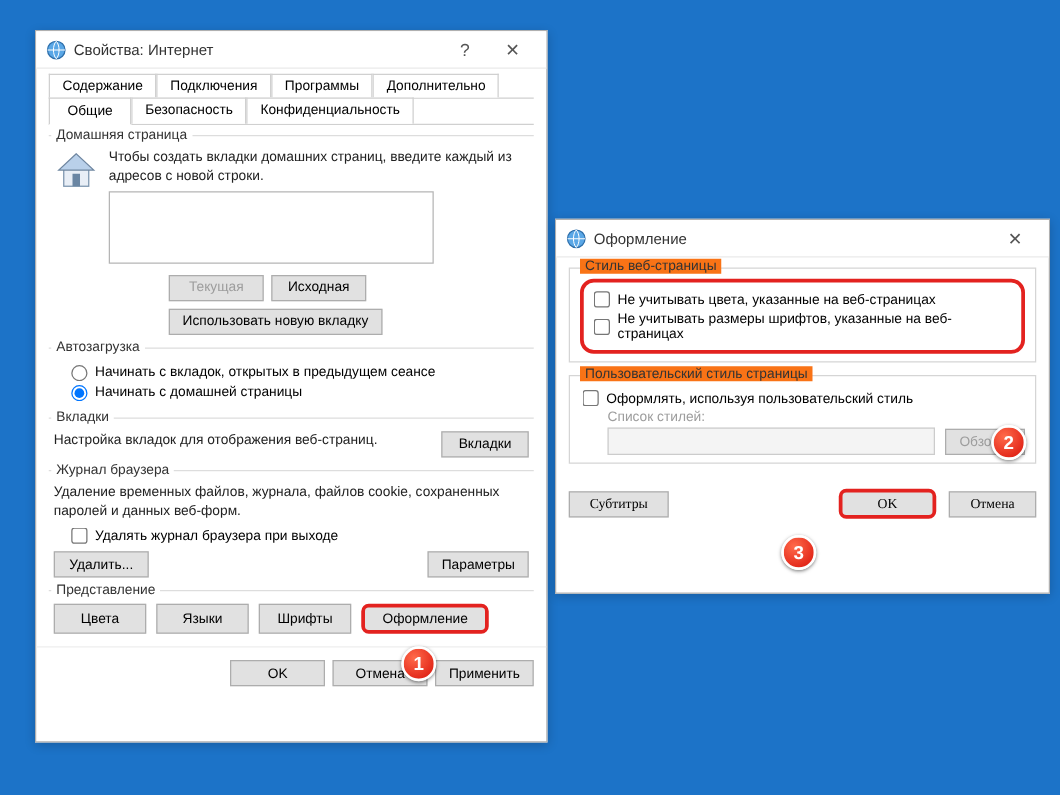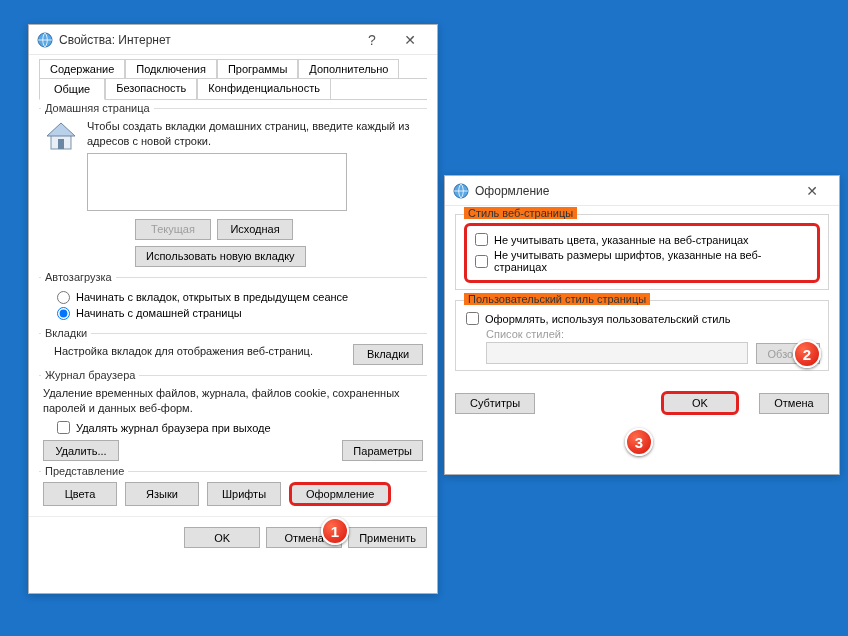--- a/index.html
+++ b/index.html
@@ -109,21 +109,21 @@
     position:absolute; top:-8px; left:8px; background:#f97316; padding:0 4px; font-size:11px; color:#333;
   }
   .check-row.flat { margin-left: 2px; }
   .disabled-text { color:#9d9d9d; }
   .stylelist-label { margin-left: 22px; font-size:11px; }
   .stylelist-row { display:flex; gap:8px; margin-left:22px; margin-top:2px; align-items:flex-end; }
   .stylelist-input {
     flex:1; height:22px; border:1px solid #ccc; background:#f4f4f4; color:#888;
   }
   .browse-btn { min-width:64px; }
-  .dlg-footer { display:flex; gap:20px; justify-content:flex-end; align-items:center; padding: 12px 10px 8px 10px; }
+  .dlg-footer { display:flex; gap:10px; justify-content:flex-end; align-items:center; padding: 12px 10px 8px 10px; font-family: Liberation Serif, serif; }
   .dlg-footer .btn { min-width: 70px; }
   .home-icon-svg { width:36px; height:34px; }
   .small-globe { width:16px; height:16px; }
 </style>
 </head>
 <body>
 
 <div id="win-main" class="window">
   <div class="titlebar">
     <span class="icon">
@@ -185,21 +185,21 @@
         </label>
         <label class="radio-row">
           <input type="radio" name="al" checked="" style="">
           <span>Начинать с домашней страницы</span>
         </label>
       </div>
     </div>
 
     <div class="group">
       <span class="group-title">Вкладки</span>
-      <div class="group-body" style="display:flex; align-items:flex-start; gap:22px;margin-left:11px;">
+      <div class="group-body" style="display:flex; align-items:flex-start; gap:22px;">
         <div class="hp-text" style="flex:1">Настройка вкладок для отображения веб-страниц.</div>
         <div class="btn" style="min-width:70px">Вкладки</div>
       </div>
     </div>
 
     <div class="group">
       <span class="group-title">Журнал браузера</span>
       <div class="group-body">
         <div class="hp-text">Удаление временных файлов, журнала, файлов cookie, сохраненных паролей и данных веб-форм.</div>
         <label class="check-row" style="margin-top:6px;">
@@ -245,21 +245,21 @@
     </span>
     <span>Оформление</span>
     <span class="spacer"></span>
     <div class="titlebtn">✕</div>
   </div>
 
   <div class="content">
 
     <div class="fieldset">
       <span class="legend">Стиль веб-страницы</span>
-      <div class="highlight-red" style="padding:4px 6px;">
+      <div class="highlight-red" style="padding:4px 6px;border-radius:11px;">
         <label class="check-row flat">
           <input type="checkbox" style="">
           <span>Не учитывать цвета, указанные на веб-страницах</span>
         </label>
         <label class="check-row flat">
           <input type="checkbox" style="">
           <span>Не учитывать размеры шрифтов, указанные на веб-страницах</span>
         </label>
       </div>
     </div>

